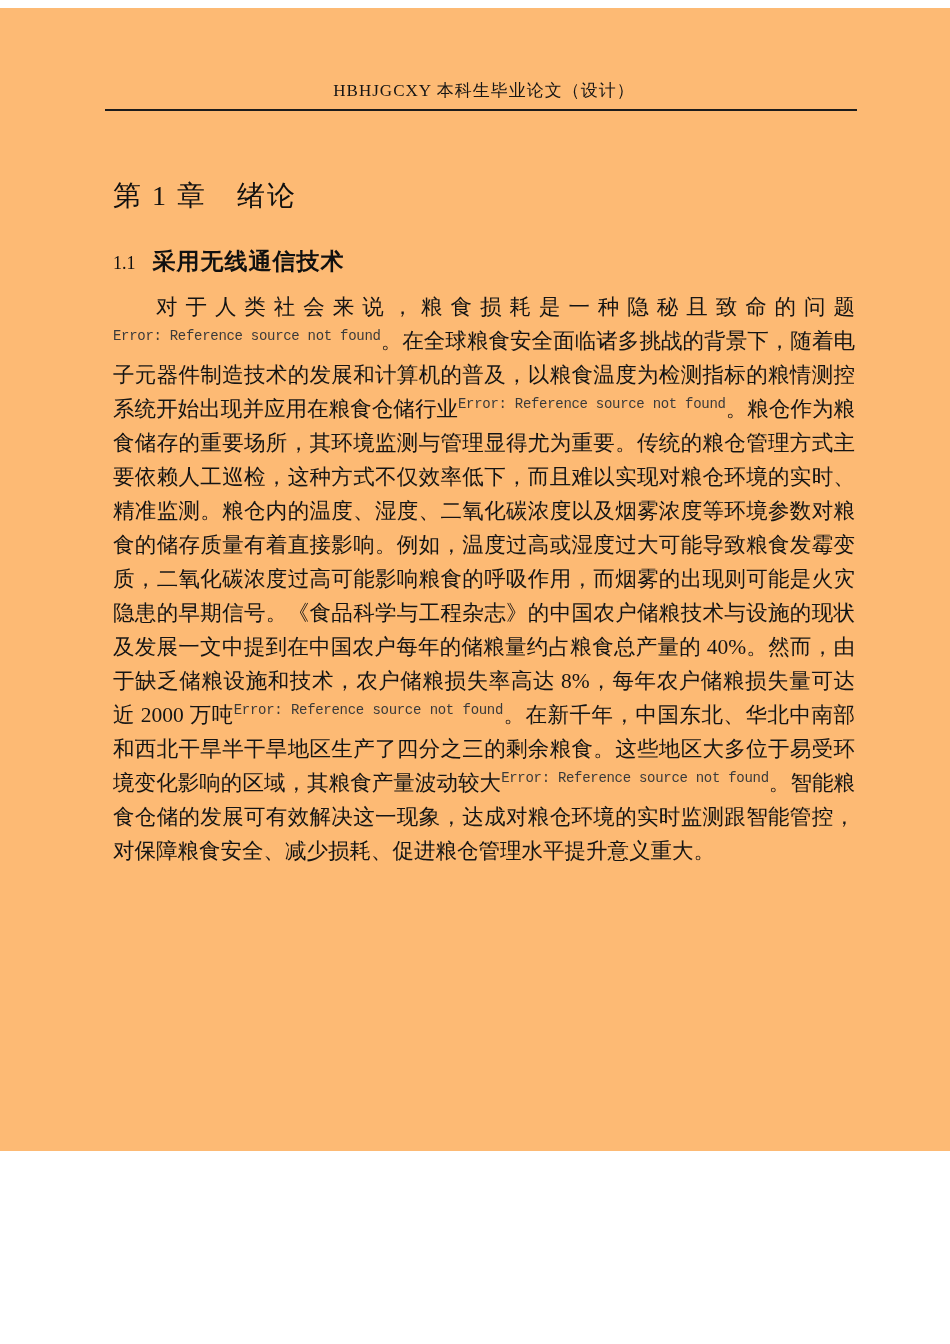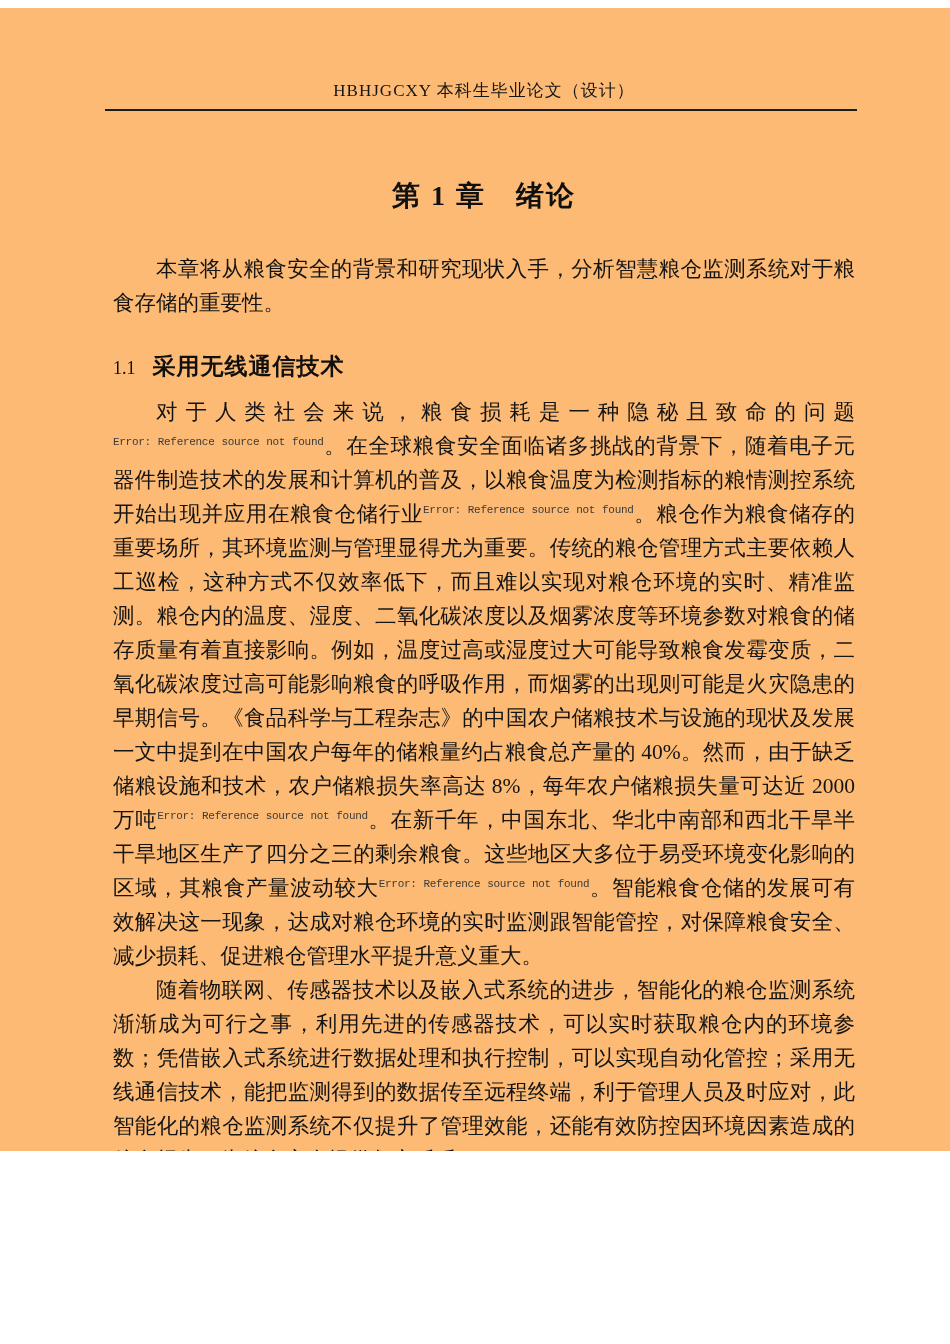--- a/index.html
+++ b/index.html
@@ -24,23 +24,23 @@
   }
   .header-rule {
     margin-top: 7px;
     margin-left: -8px;
     margin-right: -2px;
     border-top: 2.6px solid #1c1c1c;
     height: 0;
   }
   h1.chapter-title {
     margin-top: 66px;
-    text-align: center;
+    text-align: left;
     font-size: 28px;
-    font-weight: bold;
+    font-weight: normal;
     letter-spacing: 2px;
     color: #101010;
   }
   p.body {
     font-size: 21.5px;
     line-height: 34px;
     text-align: justify;
     text-indent: 2em;
     color: #141414;
   }
@@ -56,21 +56,21 @@
     font-size: 18px;
     margin-right: 17px;
   }
   .h-title {
     font-family: "Liberation Sans", "DejaVu Sans", sans-serif;
     font-weight: bold;
     letter-spacing: 1px;
   }
   sup.err-ref {
     font-family: "Liberation Mono", "DejaVu Sans Mono", monospace;
-    font-size: 11px;
+    font-size: 14px;
     color: #3a3a3a;
     line-height: 0;
     vertical-align: super;
     letter-spacing: -0.3px;
     white-space: nowrap;
   }
   .page-number {
     position: absolute;
     left: 0;
     right: 0;
@@ -83,26 +83,24 @@
 </head>
 <body>
 
 <div class="page">
 
   <div class="running-header">HBHJGCXY 本科生毕业论文（设计）</div>
   <div class="header-rule"></div>
 
   <h1 class="chapter-title">第 1 章　绪论</h1>
 
-  <p class="body intro">本章将从粮食安全的背景和研究现状入手，分析智慧粮仓监测系统对于粮食存储的重要性。</p>
 
   <h2 class="section-heading sec-1">
     <span class="h-num">1.1</span><span class="h-title">采用无线通信技术</span>
   </h2>
 
   <p class="body"><span>对于人类社会来说，粮食损耗是一种隐秘且致命的问题</span><sup class="err-ref">Error: Reference source not found</sup><span>。在全球粮食安全面临诸多挑战的背景下，随着电子元器件制造技术的发展和计算机的普及，以粮食温度为检测指标的粮情测控系统开始出现并应用在粮食仓储行业</span><sup class="err-ref">Error: Reference source not found</sup><span>。粮仓作为粮食储存的重要场所，其环境监测与管理显得尤为重要。传统的粮仓管理方式主要依赖人工巡检，这种方式不仅效率低下，而且难以实现对粮仓环境的实时、精准监测。粮仓内的温度、湿度、二氧化碳浓度以及烟雾浓度等环境参数对粮食的储存质量有着直接影响。例如，温度过高或湿度过大可能导致粮食发霉变质，二氧化碳浓度过高可能影响粮食的呼吸作用，而烟雾的出现则可能是火灾隐患的早期信号。《食品科学与工程杂志》的中国农户储粮技术与设施的现状及发展一文中提到在中国农户每年的储粮量约占粮食总产量的 40%。然而，由于缺乏储粮设施和技术，农户储粮损失率高达 8%，每年农户储粮损失量可达近 2000 万吨</span><sup class="err-ref">Error: Reference source not found</sup><span>。在新千年，中国东北、华北中南部和西北干旱半干旱地区生产了四分之三的剩余粮食。这些地区大多位于易受环境变化影响的区域，其粮食产量波动较大</span><sup class="err-ref">Error: Reference source not found</sup><span>。智能粮食仓储的发展可有效解决这一现象，达成对粮仓环境的实时监测跟智能管控，对保障粮食安全、减少损耗、促进粮仓管理水平提升意义重大。</span></p>
 
-  <p class="body"><span>随着物联网、传感器技术以及嵌入式系统的进步，智能化的粮仓监测系统渐渐成为可行之事，利用先进的传感器技术，可以实时获取粮仓内的环境参数；凭借嵌入式系统进行数据处理和执行控制，可以实现自动化管控；采用无线通信技术，能把监测得到的数据传至远程终端，利于管理人员及时应对，此智能化的粮仓监测系统不仅提升了管理效能，还能有效防控因环境因素造成的粮食损失，为粮食安全提供坚实后盾。</span></p>
 
 
   <div class="page-number">1</div>
 
 </div>
 
 </body></html>

